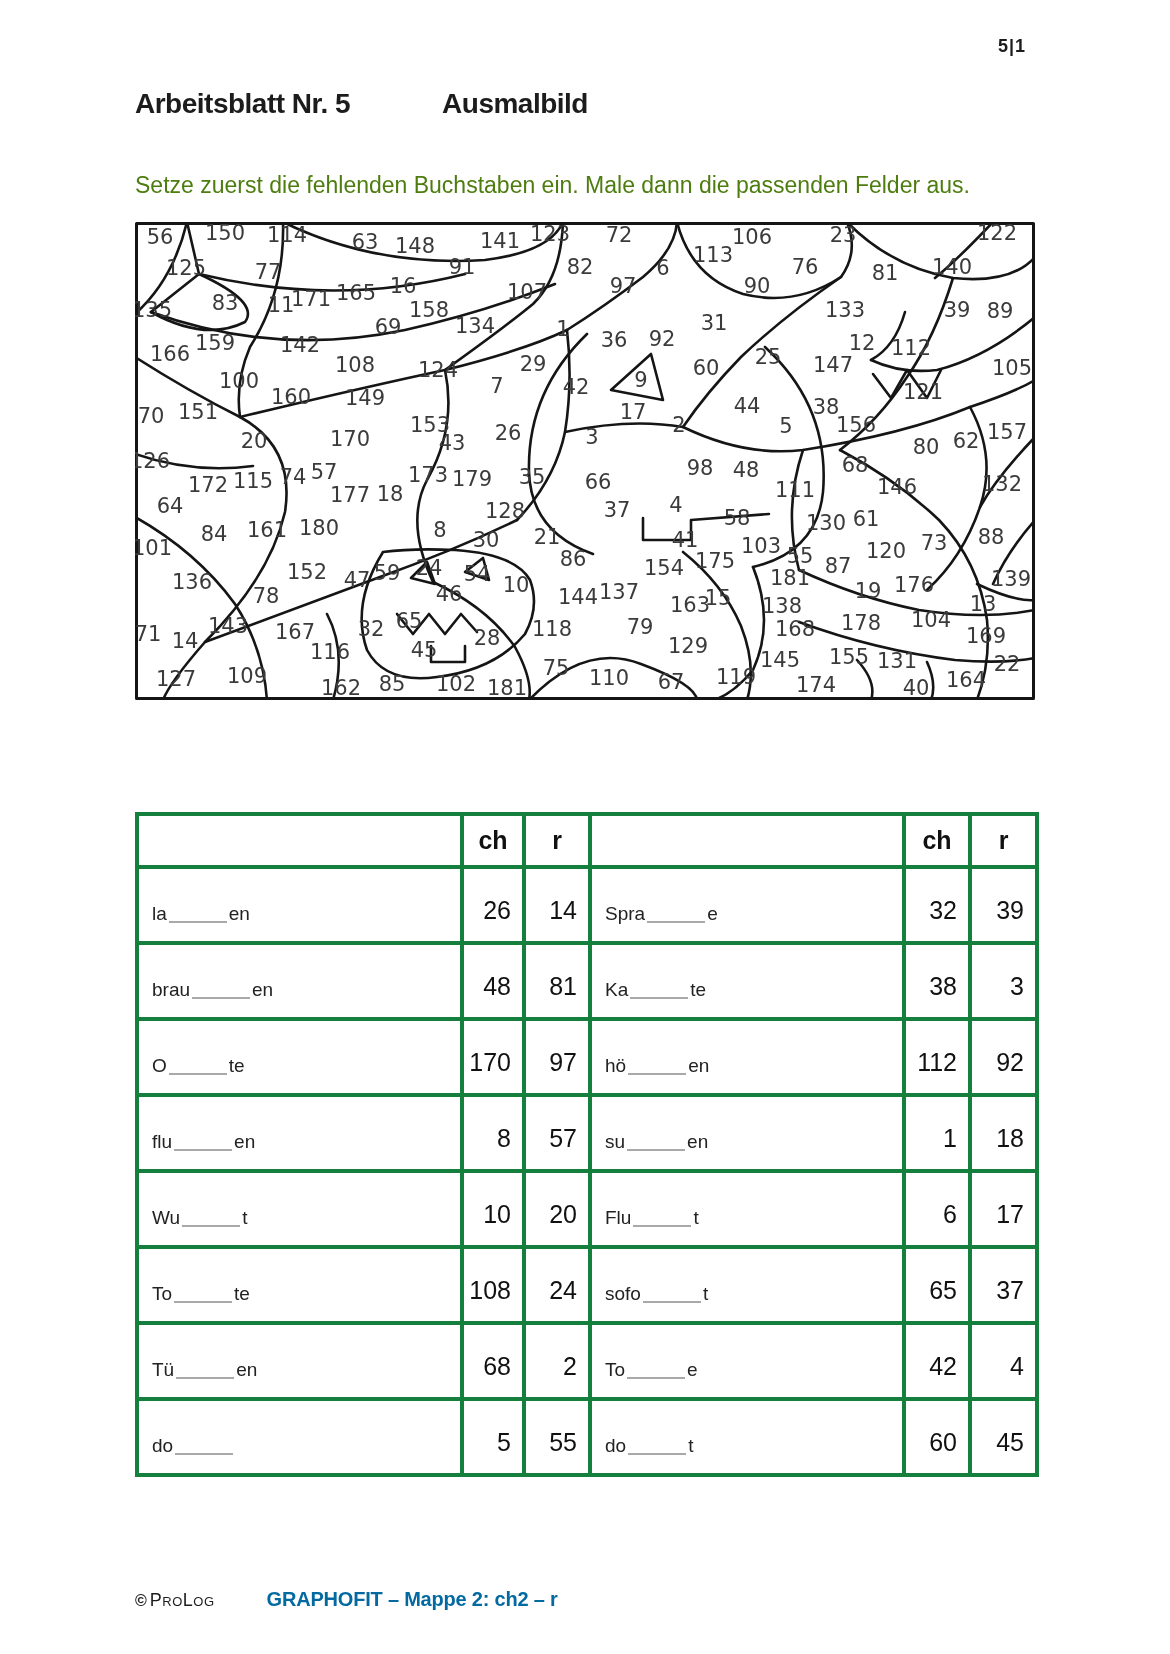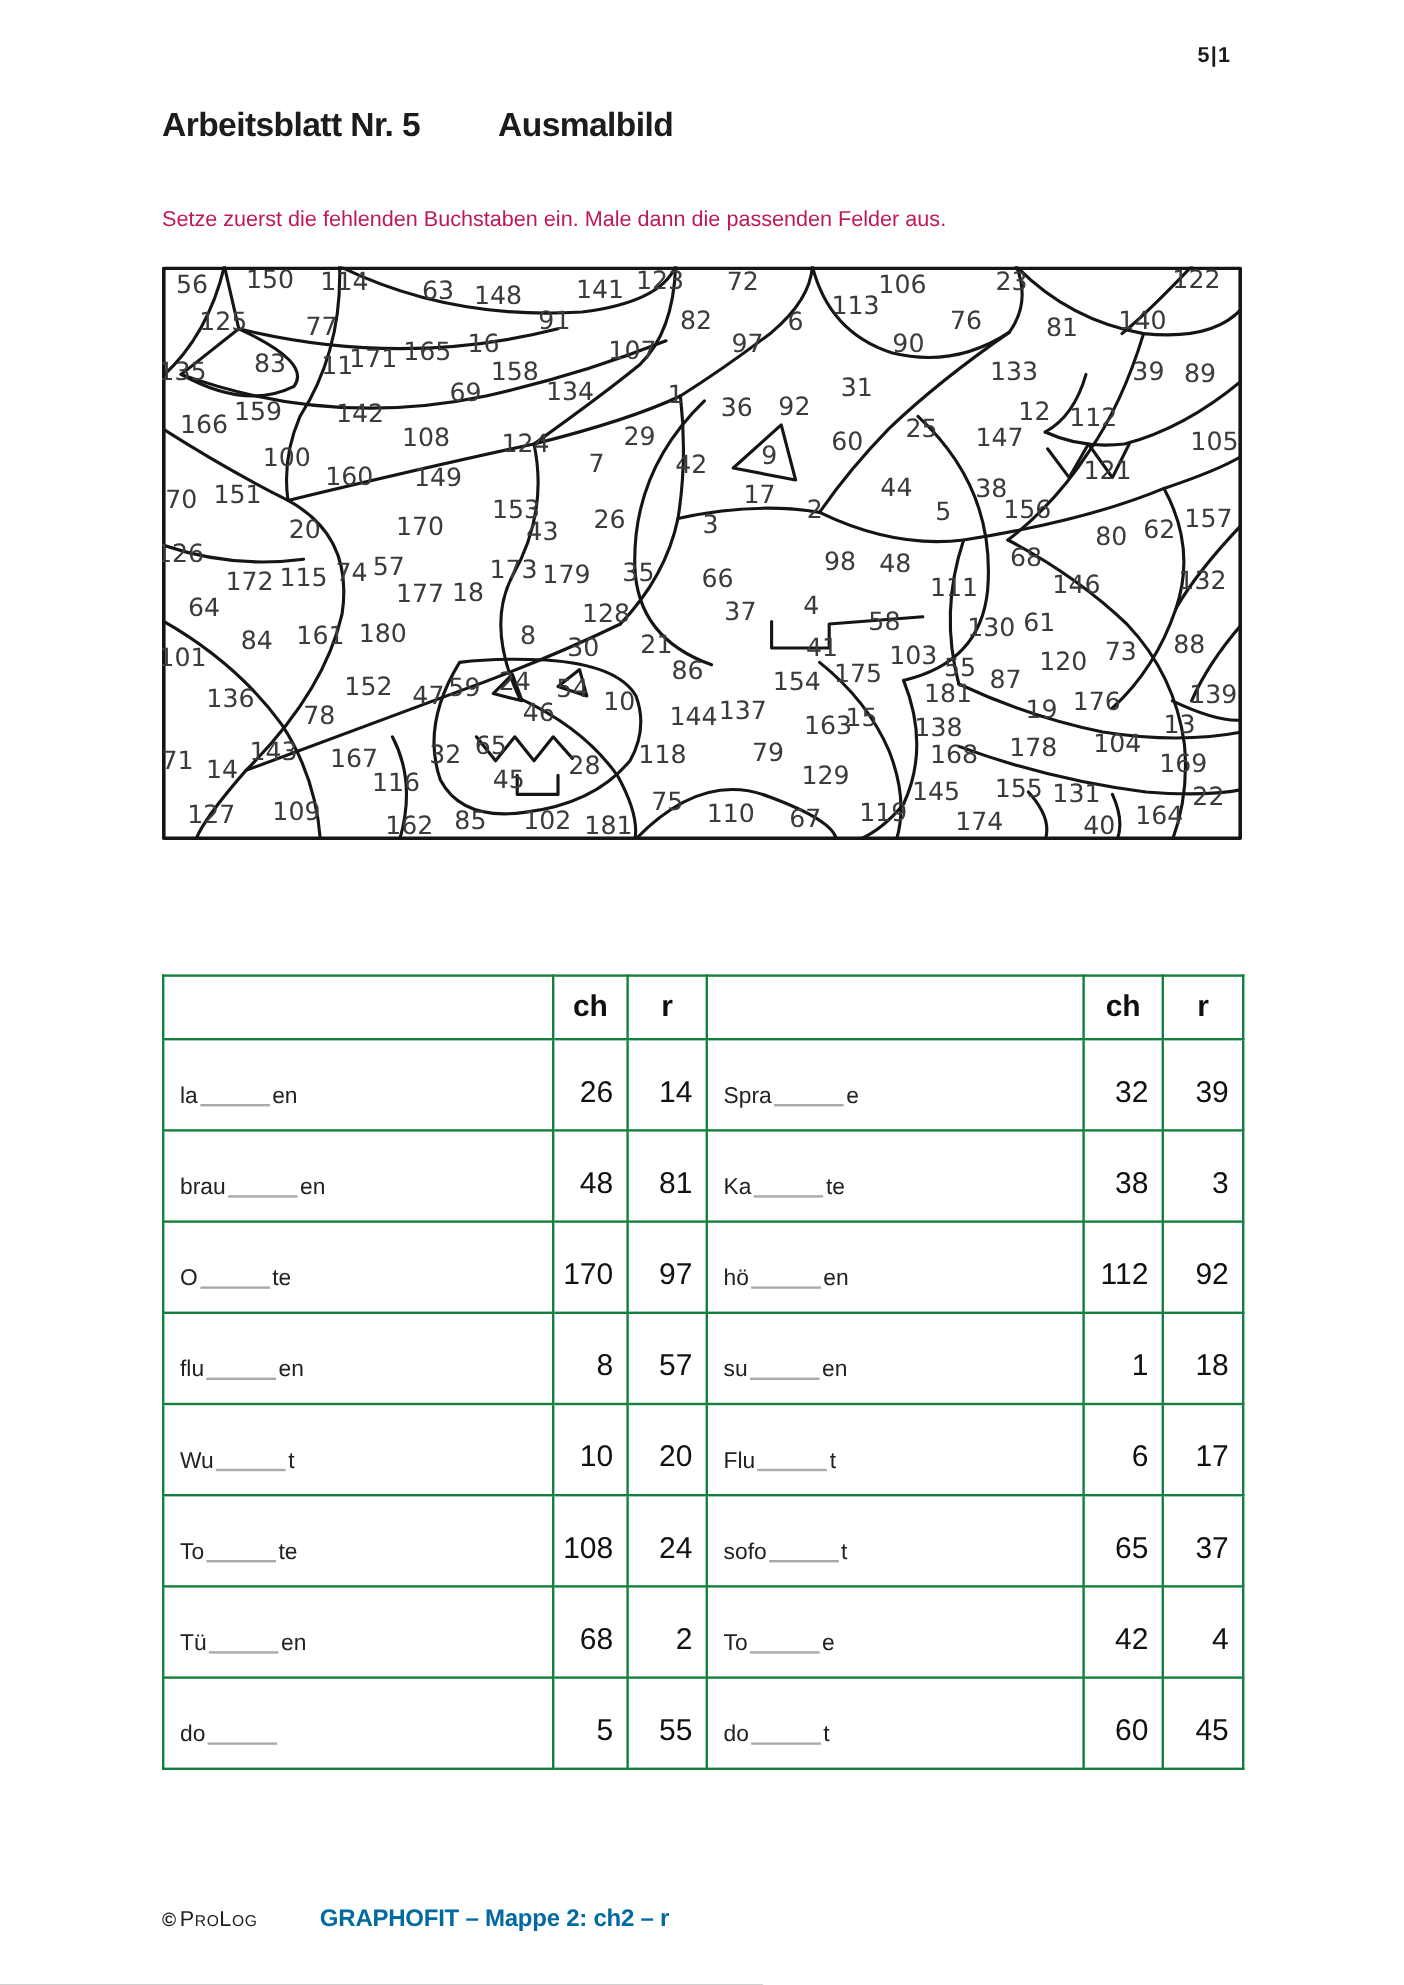--- a/index.html
+++ b/index.html
@@ -1,26 +1,26 @@
 <!DOCTYPE html>
 <html><head>
 <meta charset="utf-8">
 <style>
   html,body{margin:0;padding:0;background:#888;}
   .page{position:relative;width:1170px;height:1654px;background:#ffffff;margin:0 auto;
         font-family:"Liberation Sans",sans-serif;color:#1c1c1c;overflow:hidden;}
   .pagenum{position:absolute;top:36px;left:998px;font-size:18px;font-weight:bold;letter-spacing:1px;}
   .title{position:absolute;top:88px;left:135px;font-size:28px;font-weight:bold;letter-spacing:-0.5px;}
-  .title .t2{margin-left:65px;}
-  .instruction{position:absolute;top:172px;left:135px;font-size:18px;color:#be185d;}
+  .title .t2{margin-left:92px;}
+  .instruction{position:absolute;top:172px;left:135px;font-size:23px;color:#4d7c0f;}
   .picture{position:absolute;top:222px;left:135px;width:1040px;height:478px;}
   .picture svg{display:block;}
   .picture text{font-family:"DejaVu Sans",sans-serif;font-size:21px;fill:#3b3b3b;}
   .fill-table{position:absolute;top:812px;left:135px;border-collapse:collapse;table-layout:fixed;width:900px;}
-  .fill-table td,.fill-table th{border:2px solid #15803d;padding:0;vertical-align:bottom;overflow:hidden;}
+  .fill-table td,.fill-table th{border:4px solid #15803d;padding:0;vertical-align:bottom;overflow:hidden;}
   .fill-table tr.hdr{height:53px;}
   .fill-table tr.data{height:76px;}
   .fill-table th{font-size:25px;font-weight:bold;text-align:center;vertical-align:middle;color:#111;}
   td.word{font-size:19px;text-align:left;padding:0 0 16px 13px;color:#222;white-space:nowrap;}
   td.num{font-size:25px;text-align:right;padding:0 11px 16px 0;color:#111;}
   .blank{display:inline-block;width:58px;border-bottom:2.5px solid #a9a9a9;transform:translateY(3px);margin:0 2px;}
   .footer{position:absolute;top:1588px;left:135px;font-size:15px;display:flex;align-items:baseline;white-space:nowrap;}
   .footer .copy{font-size:16px;font-weight:bold;margin-right:3px;}
   .footer .prolog{font-weight:normal;font-variant:small-caps;letter-spacing:0.5px;font-size:18px;}
   .footer .series{margin-left:52px;font-weight:bold;font-size:20px;letter-spacing:-0.2px;color:#0369a1;}

